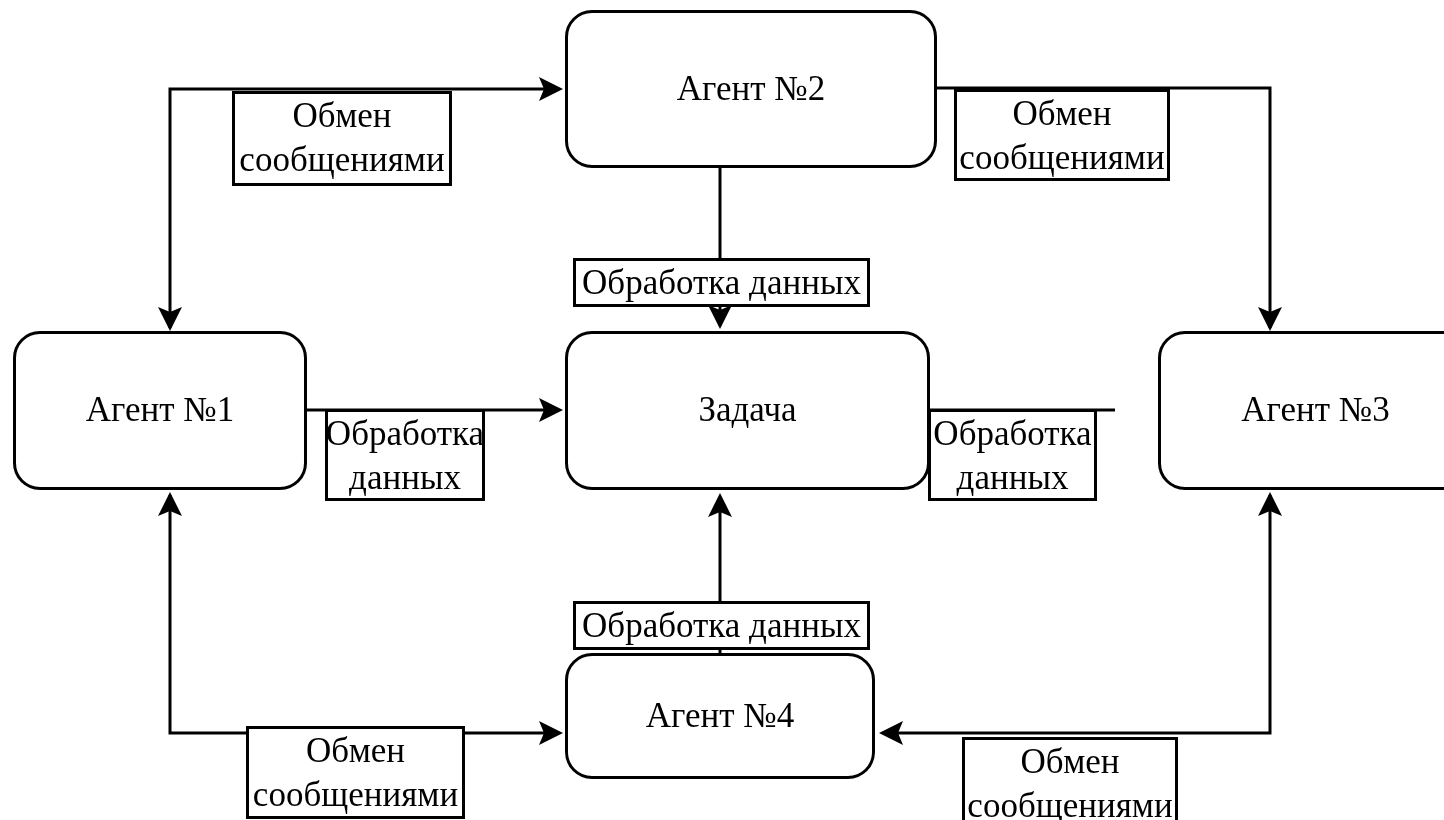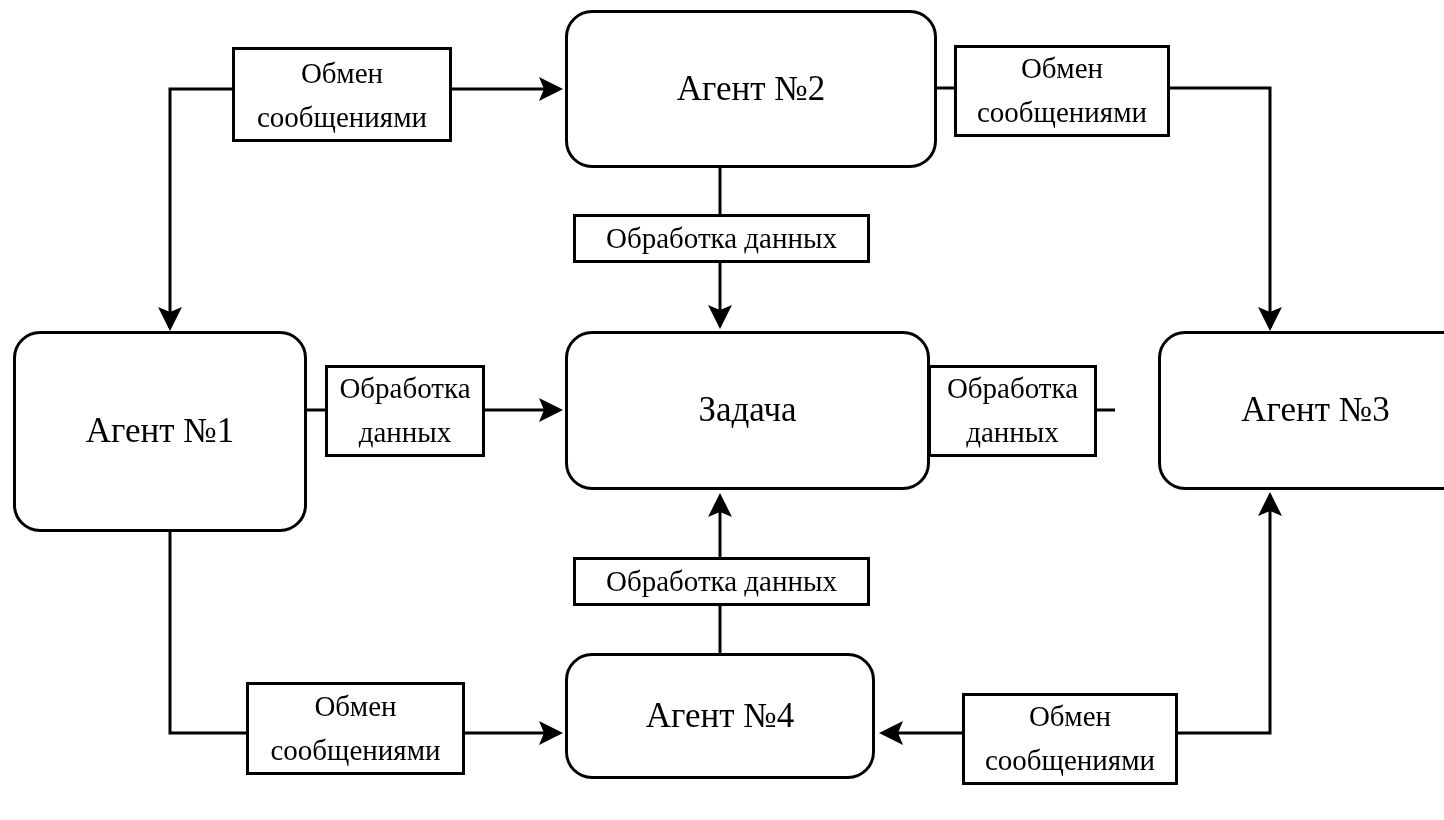--- a/index.html
+++ b/index.html
@@ -38,31 +38,32 @@
     z-index: 2;
   }
   .edge-label {
     position: absolute;
     box-sizing: border-box;
     background: #ffffff;
     border: 3px solid #000000;
     display: flex;
     flex-direction: column;
     align-items: center;
-    justify-content: flex-end;
+    justify-content: flex-start;
     text-align: center;
-    font-size: 29px;
+    font-size: 35px;
     line-height: 44px;
     z-index: 2;
     white-space: nowrap;
+    margin-top: 44px;
   }
   .edge-label span { display: block; }
 
   
-  #node-agent1 { left: 13px;   top: 331px; width: 294px; height: 201px; }
+  #node-agent1 { left: 13px;   top: 331px; width: 294px; height: 159px; }
   #node-agent2 { left: 565px;  top: 10px;  width: 372px; height: 158px; }
   #node-agent3 { left: 1115px; top: 331px; width: 315px; height: 159px; margin-left: 43px; }
   #node-agent4 { left: 565px;  top: 653px; width: 310px; height: 126px; }
   #node-task   { left: 565px;  top: 331px; width: 365px; height: 159px; }
 
   
   #label-exchange-tl { left: 232px; top: 47px;  width: 220px; height: 95px; }
   #label-exchange-tr { left: 954px; top: 45px;  width: 216px; height: 92px; }
   #label-exchange-bl { left: 246px; top: 682px; width: 219px; height: 93px; }
   #label-exchange-br { left: 962px; top: 693px; width: 216px; height: 92px; }

